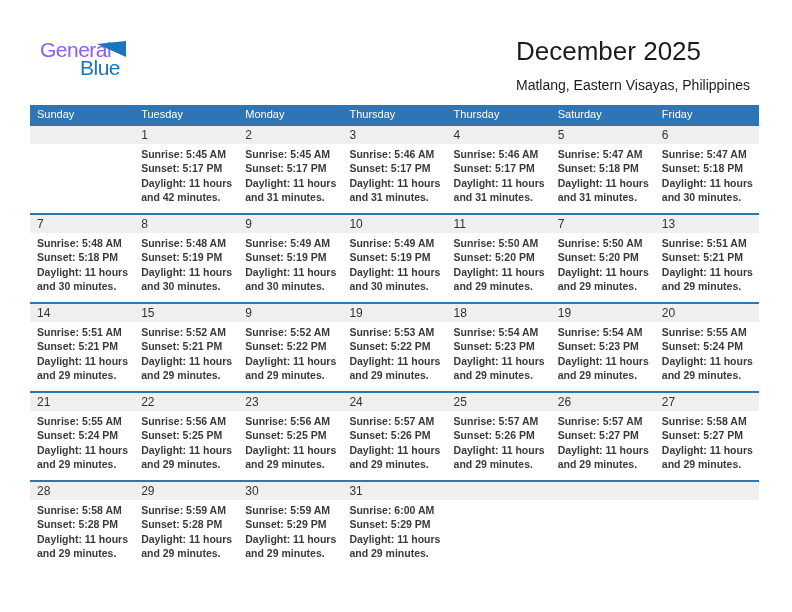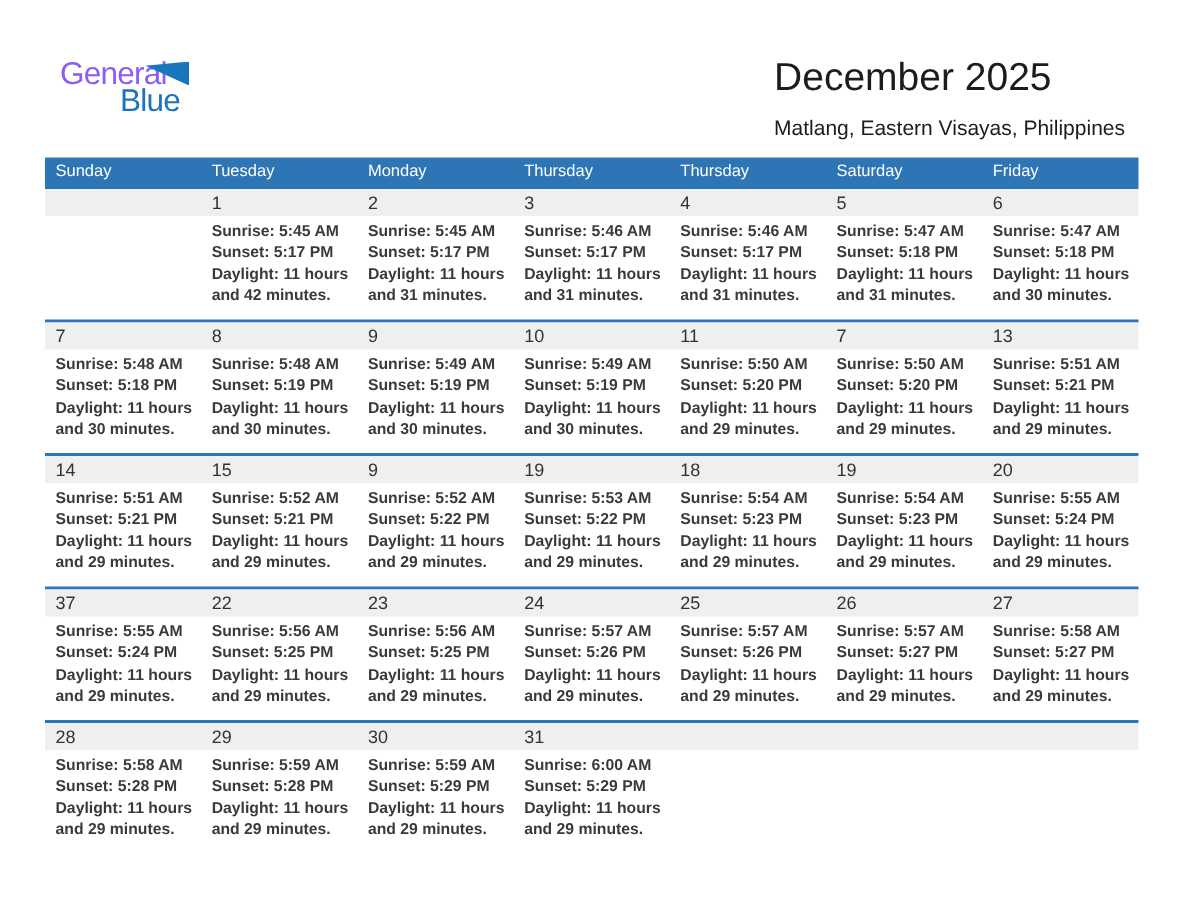--- a/index.html
+++ b/index.html
@@ -246,21 +246,21 @@
           <div class="day-details">
             <div class="detail-line">Sunrise: 5:55 AM</div>
             <div class="detail-line">Sunset: 5:24 PM</div>
             <div class="detail-line">Daylight: 11 hours</div>
             <div class="detail-line">and 29 minutes.</div>
           </div>
         </div>
       </div>
       <div class="week-row">
         <div class="band-row grid7">
-          <div class="day-number">37</div>
+          <div class="day-number">21</div>
           <div class="day-number">22</div>
           <div class="day-number">23</div>
           <div class="day-number">24</div>
           <div class="day-number">25</div>
           <div class="day-number">26</div>
           <div class="day-number">27</div>
         </div>
         <div class="details-row grid7">
           <div class="day-details">
             <div class="detail-line">Sunrise: 5:55 AM</div>

